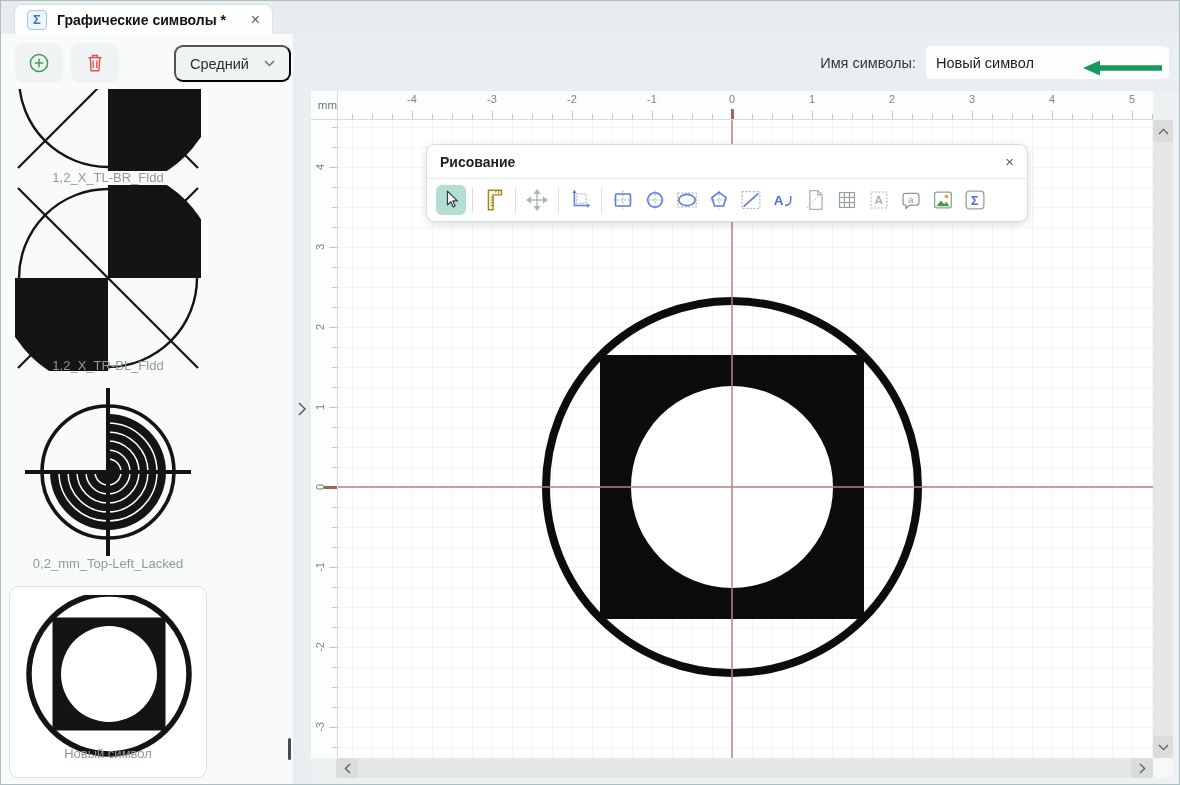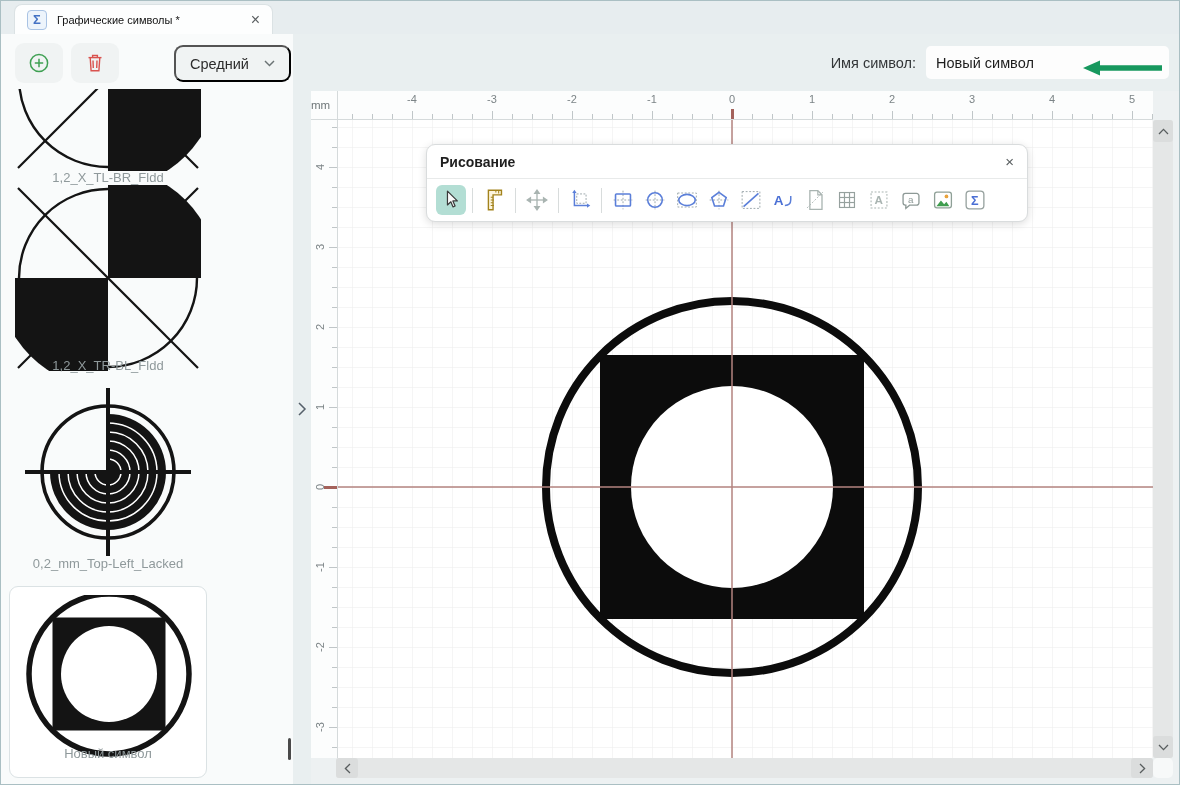--- a/index.html
+++ b/index.html
@@ -7,21 +7,21 @@
   body{font-family:"Liberation Sans",sans-serif;}
   .window{position:relative;width:1180px;height:785px;background:#edf1f2;border:1px solid #aabfc3;overflow:hidden;}
 
   
   .tabbar{position:absolute;left:0;top:0;width:1180px;height:33px;background:#e7edef;}
   .tab{position:absolute;left:13px;top:3px;width:259px;height:30px;background:#fdfefe;
        border:1px solid #dbe2e4;border-bottom:none;border-radius:8px 8px 0 0;
        display:flex;align-items:center;gap:10px;padding:0 12px;}
   .tab-sigma{width:20px;height:20px;border:1px solid #a9c3e4;border-radius:4px;background:#edf4fb;
        color:#4472c4;font-weight:bold;font-size:13px;display:flex;align-items:center;justify-content:center;}
-  .tab-title{font-size:11px;font-weight:normal;color:#121212;white-space:nowrap;}
+  .tab-title{font-size:14px;font-weight:bold;color:#121212;white-space:nowrap;}
   .tab-close{margin-left:auto;color:#5a5f61;font-size:16px;line-height:16px;cursor:default;}
 
   
   .sidebar{position:absolute;left:0;top:33px;width:292px;height:752px;background:#f9fbfb;overflow:hidden;}
   .btn{position:absolute;border:none;border-radius:9px;background:#f0f3f3;display:flex;align-items:center;justify-content:center;cursor:default;}
   .btn-add{left:14px;top:9px;width:48px;height:40px;}
   .btn-del{left:70px;top:9px;width:48px;height:40px;}
   .dropdown{position:absolute;right:2px;top:11px;width:117px;height:37px;border-radius:9px;background:#f0f3f3;
        display:flex;align-items:center;justify-content:space-between;padding:0 14px;font-size:14.5px;color:#2c2c2c;}
   .thumb{position:absolute;left:14px;width:186px;overflow:hidden;}
@@ -38,21 +38,21 @@
   .main{position:absolute;left:310px;top:33px;width:870px;height:752px;background:#edf1f2;}
   .topbar{position:absolute;left:0;top:0;width:870px;height:57px;background:#e9eff0;
        display:flex;align-items:center;justify-content:flex-end;gap:10px;padding-right:12px;}
   .name-label{font-size:14.5px;color:#333638;}
   .name-input{width:243px;height:33px;background:#fdfdfd;border-radius:5px;display:flex;align-items:center;
        padding:0 10px;font-size:14.5px;color:#1d1d1d;}
   .green-arrow{position:absolute;right:18px;top:26px;z-index:5;}
 
   
   .corner{position:absolute;left:0;top:57px;width:27px;height:29px;background:#fcfdfd;border-right:1px solid #d5dadb;
-       border-bottom:1px solid #d5dadb;display:flex;align-items:center;justify-content:flex-start;
+       border-bottom:1px solid #d5dadb;display:flex;align-items:center;justify-content:flex-end;
        font-size:11.5px;color:#6e7678;}
   .hruler{position:absolute;left:27px;top:57px;width:815px;height:29px;background:#fcfdfd;border-bottom:1px solid #d5dadb;overflow:hidden;}
   .vruler{position:absolute;left:0;top:86px;width:27px;height:638px;background:#fcfdfd;border-right:1px solid #d5dadb;overflow:hidden;}
   .htick{position:absolute;bottom:0;width:1px;background:#c0c6c8;}
   .vtick{position:absolute;right:0;height:1px;background:#c0c6c8;}
   .hlabel{position:absolute;top:2px;transform:translateX(-50%);font-size:11px;color:#7c8487;}
   .vlabel{position:absolute;left:-1px;width:20px;height:14px;line-height:14px;text-align:center;
        transform:rotate(-90deg);font-size:11px;color:#7c8487;}
   .omark-h{position:absolute;bottom:0;width:3px;height:10px;background:#a4625b;}
   .omark-v{position:absolute;right:0;width:13px;height:3px;background:#a4625b;}
@@ -180,21 +180,21 @@
   <div class="strip">
     <span class="collapse">
       <svg width="10" height="16" viewBox="0 0 10 16">
           <path d="M2 2 L8 8 L2 14" fill="none" stroke="#55606a" stroke-width="1.5"></path>
         </svg>
     </span>
   </div>
 
   <main class="main">
     <div class="topbar">
-      <label class="name-label">Имя символ:</label>
+      <label class="name-label">Имя символы:</label>
       <div class="name-input">
         <span>Новый символ</span>
       </div>
       <svg class="green-arrow" width="80" height="16" viewBox="0 0 80 16">
         <polygon points="0,8 17,0.5 17,5.2 79,5.2 79,10.8 17,10.8 17,15.5" fill="#17985e"></polygon>
       </svg>
     </div>
 
     <div class="corner">
       <span>mm</span>

